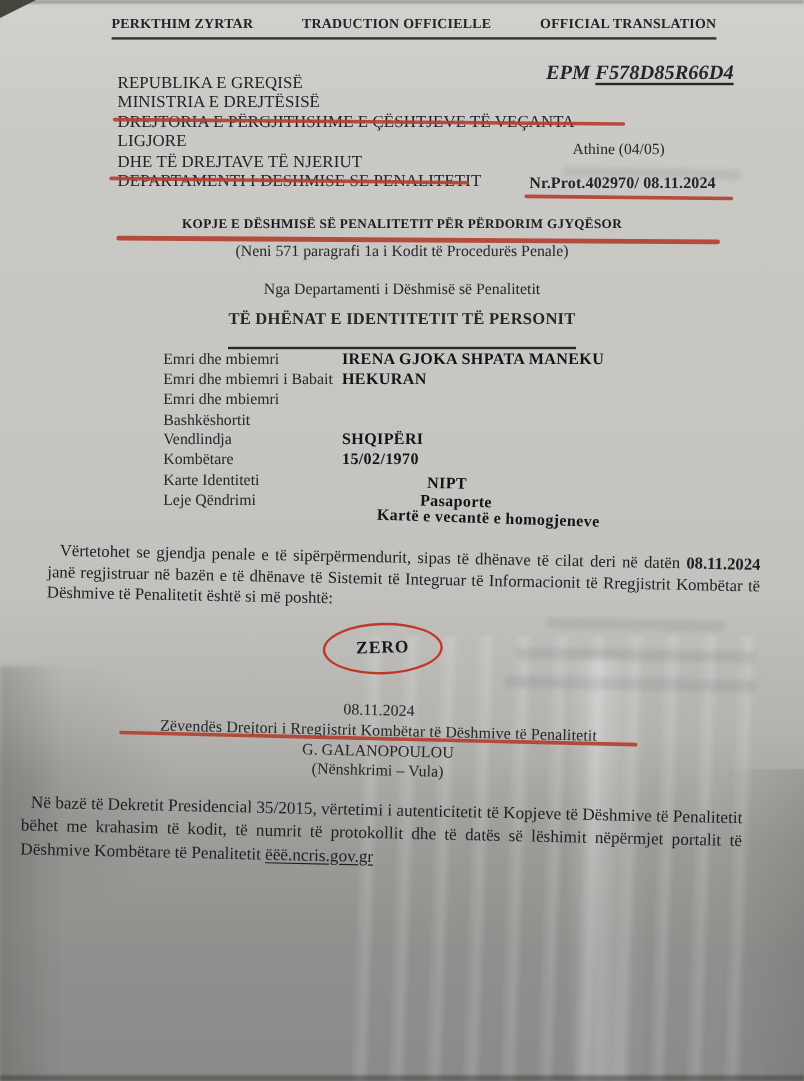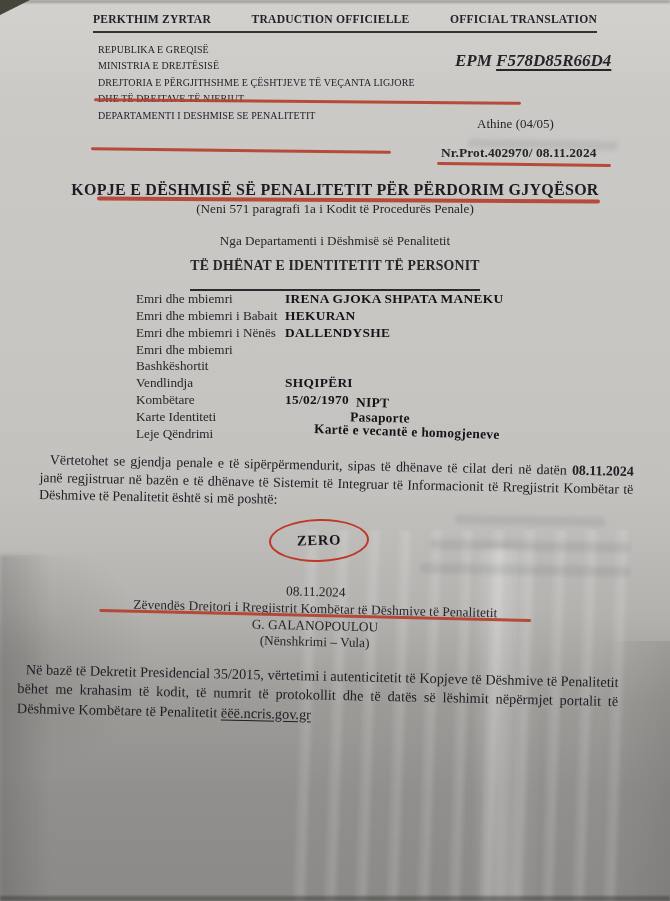--- a/index.html
+++ b/index.html
@@ -19,32 +19,32 @@
   .sig-shadow{left:0;top:555px;width:150px;height:220px;background:radial-gradient(ellipse at 15% 45%,rgba(50,50,48,0.16),rgba(50,50,48,0) 70%);}
   .streaks{left:290px;top:530px;width:345px;height:371px;background:repeating-linear-gradient(92deg,rgba(255,255,255,0) 0px,rgba(255,255,255,0) 14px,rgba(255,255,255,0.08) 18px,rgba(255,255,255,0.15) 24px,rgba(255,255,255,0) 31px);filter:blur(1px);}
   .crease-light{left:472px;top:548px;width:70px;height:353px;background:linear-gradient(90deg,rgba(255,255,255,0),rgba(255,255,255,0.26) 40%,rgba(255,255,255,0.08) 70%,rgba(255,255,255,0));filter:blur(2px);}
   .shade-br{right:0;bottom:0;width:70px;height:260px;background:linear-gradient(270deg,rgba(20,20,18,0.10),rgba(20,20,18,0));}
   .bottom-edge{left:0;bottom:0;width:670px;height:5px;background:rgba(25,25,22,0.35);filter:blur(1px);}
   .smudge{background:rgba(85,85,100,0.12);filter:blur(2px);border-radius:3px;transform:rotate(1deg);}
   
   .hdr-row{left:93px;top:13px;width:504px;display:flex;justify-content:space-between;
     border-bottom:2px solid #33332f;padding-bottom:5px;
     font-weight:bold;font-size:11.6px;letter-spacing:.2px;color:#23232a;align-items:center;}
-  .lh{left:98px;top:42px;font-size:10px;line-height:16.4px;letter-spacing:.1px;color:#22222a;width:430px;}
+  .lh{left:98px;top:62px;font-size:14px;line-height:16.4px;letter-spacing:.1px;color:#22222a;width:430px;}
   .epm{left:455px;top:51px;font-weight:bold;font-size:17px;font-style:italic;}
   .epm .code{text-decoration:underline;text-decoration-thickness:1.5px;text-underline-offset:3px;}
   .athine{left:477px;top:116px;font-size:13px;}
   .prot{left:441px;top:145px;font-weight:bold;font-size:13.4px;letter-spacing:.1px;}
   .red-line{background:#b5402f;height:3px;border-radius:3px;opacity:.92;}
   .rl-1{left:94px;top:100px;width:427px;transform:rotate(.5deg);}
   .rl-2{left:91px;top:148.5px;width:300px;transform:rotate(.7deg);}
   .rl-3{left:437px;top:163px;width:174px;transform:rotate(.6deg);}
   .rl-title{left:97px;top:198px;width:503px;height:3.5px;transform:rotate(.35deg);}
   .center-col{left:10px;width:650px;text-align:center;}
-  .doc-title{top:181px;font-weight:bold;font-size:16px;letter-spacing:.25px;color:#1c1c22;}
+  .doc-title{top:181px;font-weight:bold;font-size:11px;letter-spacing:.25px;color:#1c1c22;}
   .doc-sub{top:201px;font-size:13.2px;}
   .issuer{top:233px;font-size:13.2px;}
   .section-title{top:258px;font-size:13.8px;font-weight:bold;letter-spacing:.2px;}
   .section-title span{border-bottom:2px solid #2a2a2e;padding-bottom:16px;}
   .id-table{left:88px;top:291px;font-size:13.2px;margin-left:48px;}
   .id-row{display:flex;height:16.85px;align-items:baseline;}
   .id-row .lbl{width:149px;flex:none;}
   .id-row .val{font-weight:bold;font-size:13.4px;letter-spacing:.3px;color:#141418;}
   .doctype{font-weight:bold;font-size:13.4px;letter-spacing:.3px;color:#141418;}
   .dt-1{left:356px;top:395px;transform:rotate(1.2deg);}
@@ -117,24 +117,20 @@
   <div class="abs id-table">
     <div class="id-row">
       <span class="lbl">Emri dhe mbiemri</span>
       <span class="val">IRENA GJOKA SHPATA MANEKU</span>
     </div>
     <div class="id-row">
       <span class="lbl">Emri dhe mbiemri i Babait</span>
       <span class="val">HEKURAN</span>
     </div>
     <div class="id-row">
-      <span class="lbl">Emri dhe mbiemri i Nënës</span>
-      <span class="val">DALLENDYSHE</span>
-    </div>
-    <div class="id-row">
       <span class="lbl">Emri dhe mbiemri</span>
       <span class="val"></span>
     </div>
     <div class="id-row">
       <span class="lbl">Bashkëshortit</span>
       <span class="val"></span>
     </div>
     <div class="id-row">
       <span class="lbl">Vendlindja</span>
       <span class="val">SHQIPËRI</span>

